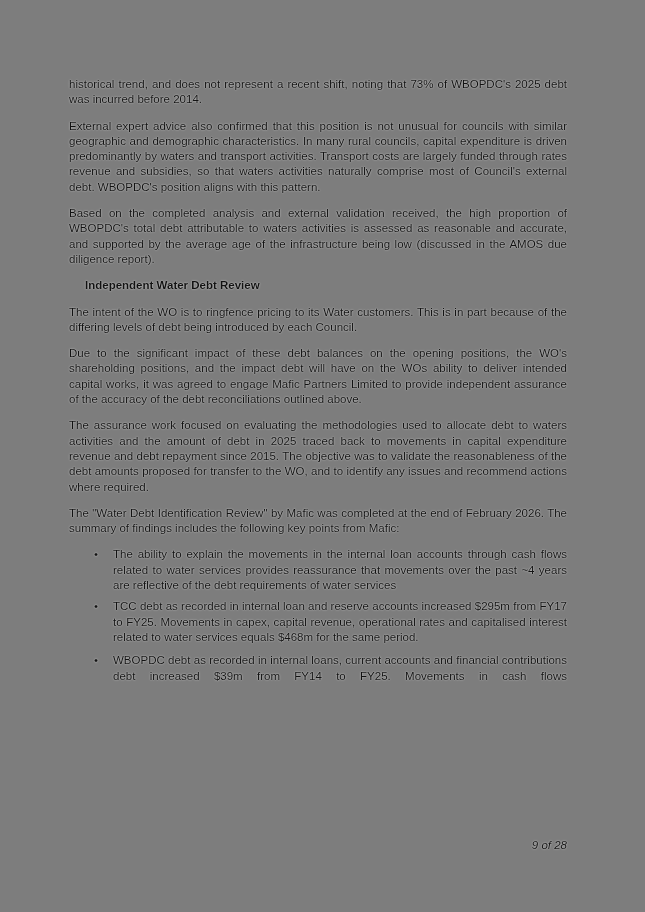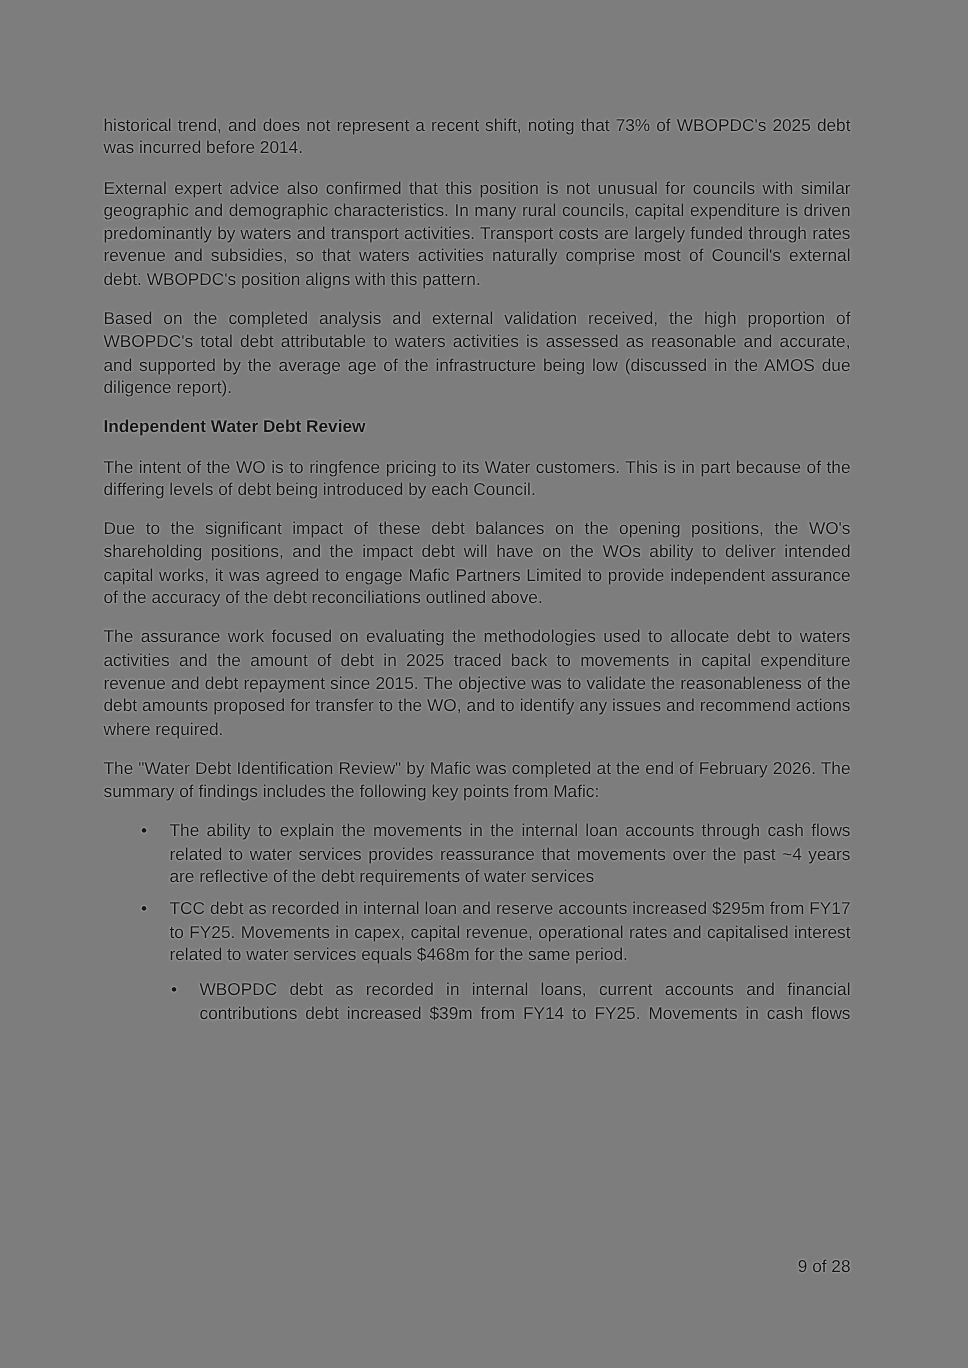--- a/index.html
+++ b/index.html
@@ -34,21 +34,21 @@
   }
   .content p {
     margin: 0 0 11px 0;
   }
   .content p.bold,
   .content h2 {
     font-weight: bold;
     font-size: 11.5px;
     line-height: 15.3px;
     text-align: left;
-    margin: 0 0 11px 0;
+    margin: 0 0 11px 16px;
   }
   .content ul {
     margin: 0 0 8px 0;
     padding: 0 0 0 44px;
     list-style: none;
   }
   .content ul li {
     position: relative;
     margin: 0 0 6px 0;
   }
@@ -56,31 +56,31 @@
     content: "\2022";
     position: absolute;
     left: -19px;
     top: 0;
   }
   .content ul.last {
     margin-bottom: 0;
   }
   .content li.justify-last {
     text-align-last: justify;
-    margin-left: 20px;
   }
   .footer {
     position: absolute;
     right: 78px;
     top: 838px;
     color: #121212;
     font-size: 11.5px;
     line-height: 15px;
     text-shadow: 0 0 2px rgba(255,255,255,0.55), 0 0 1px rgba(255,255,255,0.4);
     filter: blur(0.25px);
+    font-style: italic;
   }
 </style>
 </head>
 <body style="background: rgb(125, 125, 125);">
 
 <div class="page" style="background: rgb(125, 125, 125);">
   <div class="content">
 
     <p>historical trend, and does not represent a recent shift, noting that 73% of WBOPDC's 2025 debt was incurred before 2014.</p>
 

